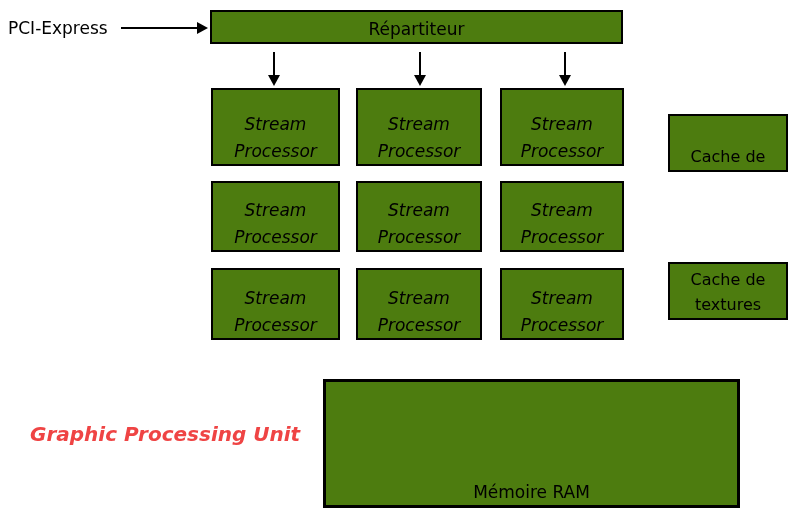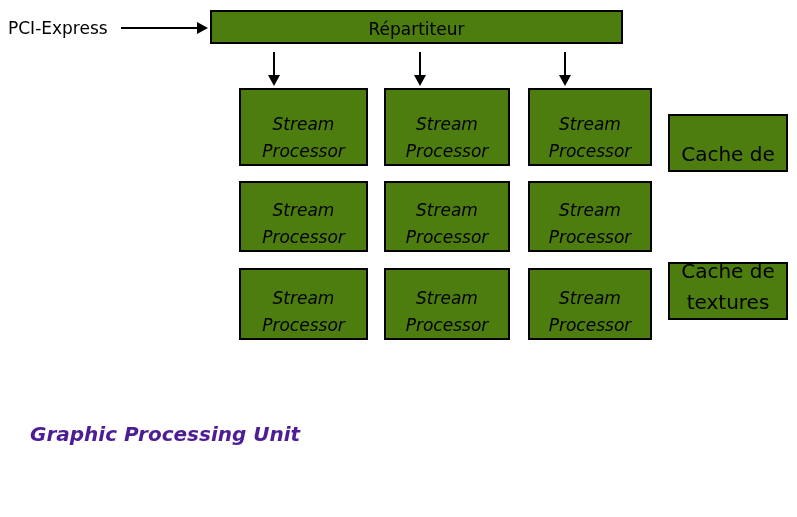--- a/index.html
+++ b/index.html
@@ -87,30 +87,30 @@
     border-right: 6px solid transparent;
   }
   .va1 .v-arrow-line { left: 273px; }
   .va1 .v-arrow-head { left: 268px; }
   .va2 .v-arrow-line { left: 419px; }
   .va2 .v-arrow-head { left: 414px; }
   .va3 .v-arrow-line { left: 564px; }
   .va3 .v-arrow-head { left: 559px; }
 
   
-  .sp { font-style: italic; margin-left: 28px; }
+  .sp { font-style: italic; }
   .c1 { left: 211px; width: 129px; }
   .c2 { left: 356px; width: 126px; }
   .c3 { left: 500px; width: 124px; }
   .r1 { top: 88px;  height: 78px; }
   .r2 { top: 181px; height: 71px; }
   .r3 { top: 268px; height: 72px; }
 
   
-  .side { left: 668px; width: 120px; font-size: 20px; }
+  .side { left: 668px; width: 120px; font-size: 16px; }
   .side-1 { top: 114px; height: 58px; }
   .side-2 { top: 189px; height: 57px; }
   .side-3 { top: 262px; height: 58px; }
 
   
   .ram {
     left: 323px;
     top: 379px;
     width: 417px;
     height: 129px;
@@ -198,16 +198,19 @@
   </div>
 
   <div class="box side side-1">
     <span>Cache de</span>
   </div>
   <div class="box side side-3">
     <span>Cache de</span>
     <span>textures</span>
   </div>
 
-
-  <div class="gpu-title" style="color: #4c1d95;">Graphic Processing Unit</div>
+  <div class="box ram">
+    <span>Mémoire RAM</span>
+  </div>
+
+  <div class="gpu-title" style="color: #ef4444;">Graphic Processing Unit</div>
 
 </div>
 
 </body></html>

